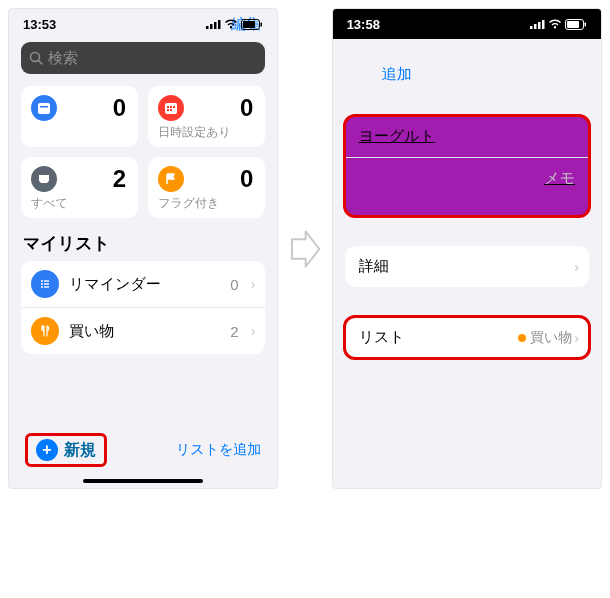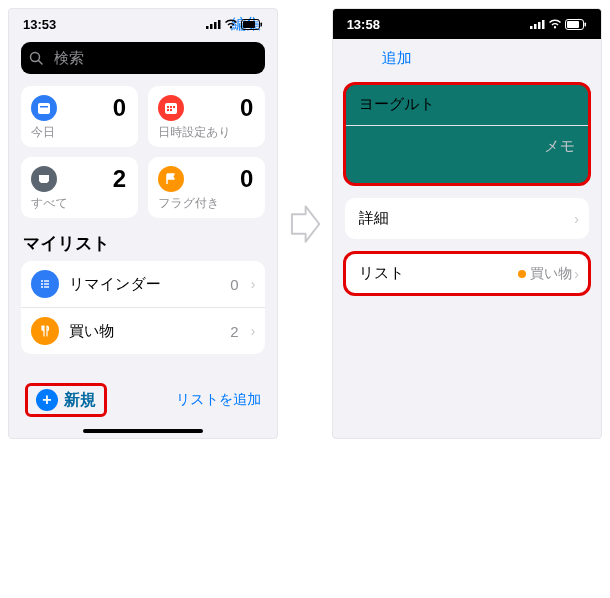--- a/index.html
+++ b/index.html
@@ -1,30 +1,30 @@
 <!DOCTYPE html>
 <html><head>
 <meta charset="utf-8">
 <style>
   * { box-sizing: border-box; margin: 0; padding: 0; font-family: -apple-system, "Helvetica Neue", sans-serif; }
   body { background: #fff; width: 610px; height: 598px; position: relative; }
   .container { display: flex; align-items: center; justify-content: center; gap: 10px; padding: 8px; }
-  .phone { width: 276px; height: 431px; background: #f2f2f7; border: 1px solid #e5e5ea; border-radius: 4px; position: relative; overflow: hidden; display: flex; flex-direction: column; }
-  .phone-right { background: #f2f2f7; }
+  .phone { width: 276px; height: 481px; background: #f2f2f7; border: 1px solid #e5e5ea; border-radius: 4px; position: relative; overflow: hidden; display: flex; flex-direction: column; }
+  .phone-right { background: #f2f2f7; gap: 16px; }
   .notch-bar { background: #000; height: 30px; position: relative; border-radius: 2px 2px 0 0; }
   .status-bar { position: absolute; top: 0; left: 0; right: 0; height: 30px; display: flex; align-items: center; justify-content: space-between; padding: 0 14px; font-size: 13px; font-weight: 600; }
   .status-bar.dark { color: #fff; }
   .status-bar.light { color: #000; }
   .status-left { width: 60px; }
   .status-right { width: 60px; display: flex; justify-content: flex-end; align-items: center; gap: 3px; }
 
   .content { flex: 1; display: flex; flex-direction: column; padding: 0 12px; }
   .topbar { display: flex; justify-content: flex-end; padding: 6px 4px 8px; }
   .edit-btn { color: #007aff; font-size: 15px; }
-  .search { background: #000000; border-radius: 9px; height: 32px; display: flex; align-items: center; padding: 8px 8px; color: #8e8e93; font-size: 15px; gap: 11px; margin-bottom: 12px; }
+  .search { background: #404040; border-radius: 9px; height: 32px; display: flex; align-items: center; padding: 8px 8px; color: #8e8e93; font-size: 15px; gap: 5px; margin-bottom: 12px; }
   .cards { display: grid; grid-template-columns: 1fr 1fr; gap: 10px; margin-bottom: 14px; }
   .card { background: #fff; border-radius: 10px; padding: 8px 12px 6px 10px; }
   .card-top { display: flex; justify-content: space-between; align-items: center; }
   .card-icon { width: 26px; height: 26px; border-radius: 50%; display: flex; align-items: center; justify-content: center; color: #fff; font-size: 13px; }
   .card-count { font-size: 24px; font-weight: 700; color: #000; }
   .card-label { font-size: 12px; color: #8e8e93; margin-top: 2px; }
 
   .section-title { font-size: 17px; font-weight: 700; color: #000; padding: 0 2px 6px; }
   .list { background: #fff; border-radius: 10px; overflow: hidden; }
   .list-row { display: flex; align-items: center; padding: 9px 10px; gap: 10px; border-bottom: 0.5px solid #e5e5ea; }
@@ -41,21 +41,21 @@
   .plus-circle { width: 22px; height: 22px; border-radius: 50%; background: #007aff; color: #fff; display: flex; align-items: center; justify-content: center; font-size: 16px; font-weight: 700; }
   .new-label { color: #0369a1; font-size: 16px; font-weight: 600; }
   .addlist { color: #007aff; font-size: 14px; }
   .home-ind { width: 120px; height: 4px; background: #000; border-radius: 3px; margin: 0 auto 5px; }
 
   
   .nav { display: flex; align-items: center; justify-content: space-between; padding: 10px 14px 8px; }
   .nav-side { color: #007aff; font-size: 15px; width: 65px; }
   .nav-side.right { text-align: right; }
   .nav-title { font-size: 15px; font-weight: 600; color: #000; }
-  .form-card { background: #0f766e; border-radius: 10px; margin: 8px 12px 14px; overflow: hidden; }
+  .form-card { background: #a21caf; border-radius: 10px; margin: 8px 12px 14px; overflow: hidden; text-decoration: underline; }
   .form-card.highlight { outline: 3px solid #e30000; outline-offset: -1px; }
   .input-row { padding: 11px 14px; border-bottom: 0.5px solid #e5e5ea; font-size: 15px; color: #000; }
   .input-row:last-child { border-bottom: none; text-align: right; }
   .input-row.memo { min-height: 58px; color: #c7c7cc; }
   .row2 { background: #fff; border-radius: 10px; margin: 0 12px 14px; display: flex; align-items: center; padding: 11px 10px 11px 14px; font-size: 15px; color: #000; }
   .row2.highlight { outline: 3px solid #e30000; outline-offset: -1px; }
   .row2-label { flex: 1; }
   .row2-val { color: #8e8e93; font-size: 14px; display: flex; align-items: center; gap: 4px; }
   .dot { width: 8px; height: 8px; border-radius: 50%; background: #ff9500; }
 
@@ -104,21 +104,20 @@
         <div class="card">
           <div class="card-top">
             <div class="card-icon" style="background:#2d7cf6">
               <svg width="14" height="14" viewBox="0 0 14 14">
                   <rect x="1" y="2" width="12" height="11" rx="2" fill="#fff"></rect>
                   <rect x="3" y="5" width="8" height="1.5" fill="#2d7cf6"></rect>
                 </svg>
             </div>
             <div class="card-count">0</div>
           </div>
-          <div class="card-label">今日</div>
         </div>
         <div class="card">
           <div class="card-top">
             <div class="card-icon" style="background:#ff3b30">
               <svg width="14" height="14" viewBox="0 0 14 14">
                   <rect x="1" y="2" width="12" height="11" rx="2" fill="#fff"></rect>
                   <rect x="3" y="5" width="2" height="2" fill="#ff3b30"></rect>
                   <rect x="6" y="5" width="2" height="2" fill="#ff3b30"></rect>
                   <rect x="9" y="5" width="2" height="2" fill="#ff3b30"></rect>
                   <rect x="3" y="8" width="2" height="2" fill="#ff3b30"></rect>

